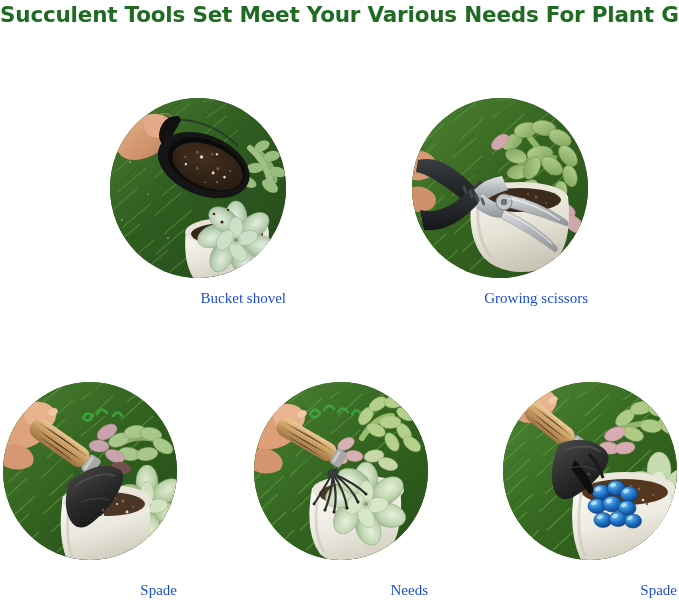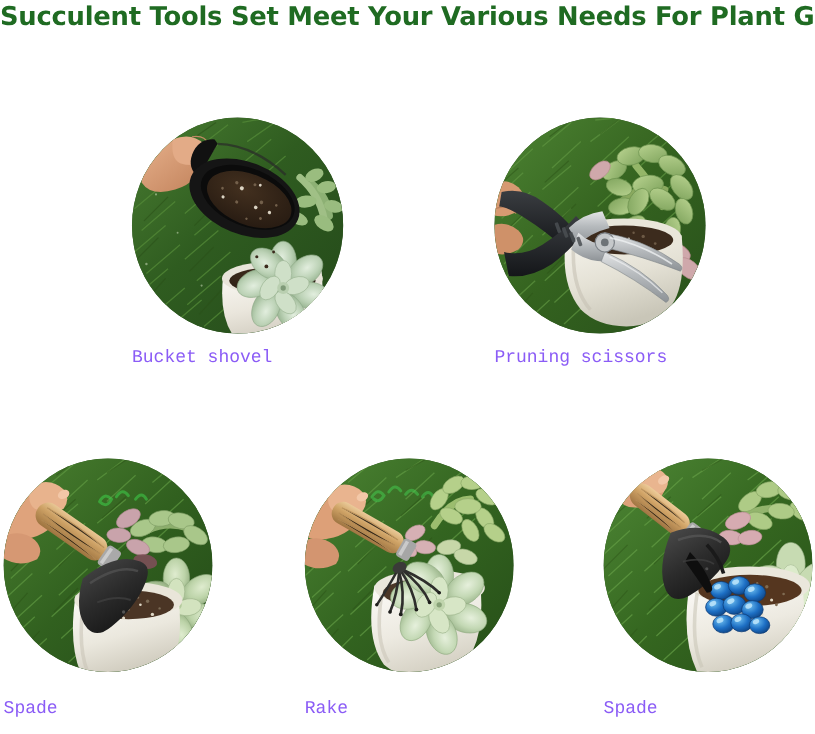--- a/index.html
+++ b/index.html
@@ -39,26 +39,26 @@
     border-radius: 50%;
     overflow: hidden;
     background: #2d5420;
   }
   .photo-circle svg {
     display: block;
   }
   .tile-label {
     position: absolute;
     width: 100%;
-    text-align: left;
+    text-align: right;
     font-size: 15px;
     font-weight: normal;
-    color: #8b5cf6;
+    color: #1d4ed8;
     white-space: nowrap;
-    font-family: Liberation Mono, monospace;
+    font-family: Liberation Serif, serif;
   }
 
   
   .tile-top { width: 176px; }
   .tile-top .photo-circle { width: 176px; height: 180px; left: 0; top: 0; }
   .tile-top .tile-label { top: 192px; }
 
   
   .tile-bot { width: 174px; }
   .tile-bot .photo-circle { width: 174px; height: 178px; left: 0; top: 0; }
@@ -350,21 +350,21 @@
           <rect x="56" y="92" width="3" height="9" rx="1" transform="rotate(-20 56 92)"></rect>
           <rect x="62" y="96" width="3" height="9" rx="1" transform="rotate(-20 62 96)"></rect>
           <rect x="68" y="100" width="3" height="8" rx="1" transform="rotate(-20 68 100)"></rect>
         </g>
 
         <path d="M96 100 q28 6 52 22" stroke="#eef0f1" stroke-width="1.4" fill="none" opacity="0.8"></path>
         <path d="M96 116 q26 12 44 30" stroke="#eef0f1" stroke-width="1.2" fill="none" opacity="0.7"></path>
       </g>
     </svg>
   </div>
-  <div class="tile-label">Pruning scissors</div>
+  <div class="tile-label">Growing scissors</div>
 </div>
 
 <div class="tile tile-bot t3">
   <div class="photo-circle">
     <svg viewBox="0 0 174 178" width="174" height="178" xmlns="http://www.w3.org/2000/svg">
       <defs>
         <linearGradient id="g3grass" x1="0" y1="0" x2="1" y2="1">
           <stop offset="0%" stop-color="#4a8030"></stop>
           <stop offset="50%" stop-color="#31601f"></stop>
           <stop offset="100%" stop-color="#234a17"></stop>
@@ -639,21 +639,21 @@
           <circle cx="93" cy="126" r="1.6"></circle>
         <circle cx="104" cy="120" r="1.5"></circle>
           <circle cx="112" cy="112" r="1.5"></circle>
         <circle cx="71" cy="128" r="1.5"></circle>
           <circle cx="60" cy="122" r="1.4"></circle>
       </g>
 
       <ellipse cx="79" cy="91" rx="6" ry="4.5" fill="#3a3a38" transform="rotate(-25 79 91)"></ellipse>
     </svg>
   </div>
-  <div class="tile-label">Rake</div>
+  <div class="tile-label">Needs</div>
 </div>
 
 <div class="tile tile-bot t5">
   <div class="photo-circle">
     <svg viewBox="0 0 174 178" width="174" height="178" xmlns="http://www.w3.org/2000/svg">
       <defs>
         <linearGradient id="g5grass" x1="0" y1="0" x2="1" y2="1">
           <stop offset="0%" stop-color="#4f8836"></stop>
           <stop offset="50%" stop-color="#356720"></stop>
           <stop offset="100%" stop-color="#275018"></stop>

